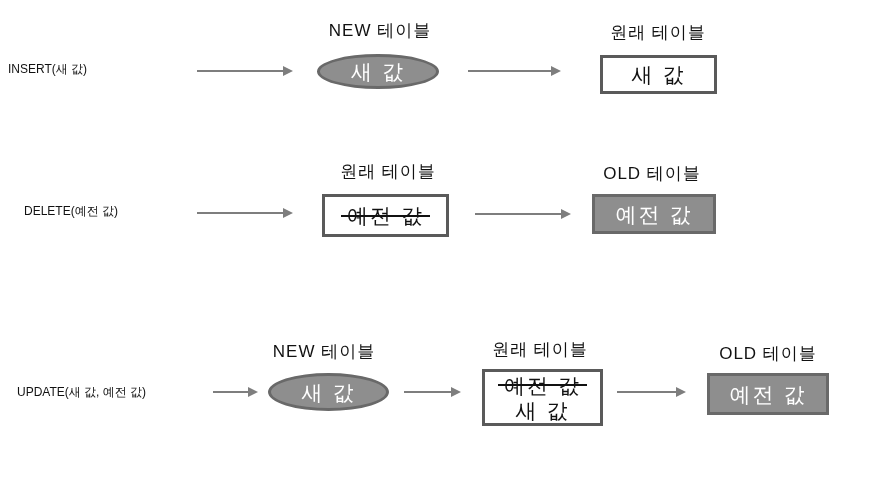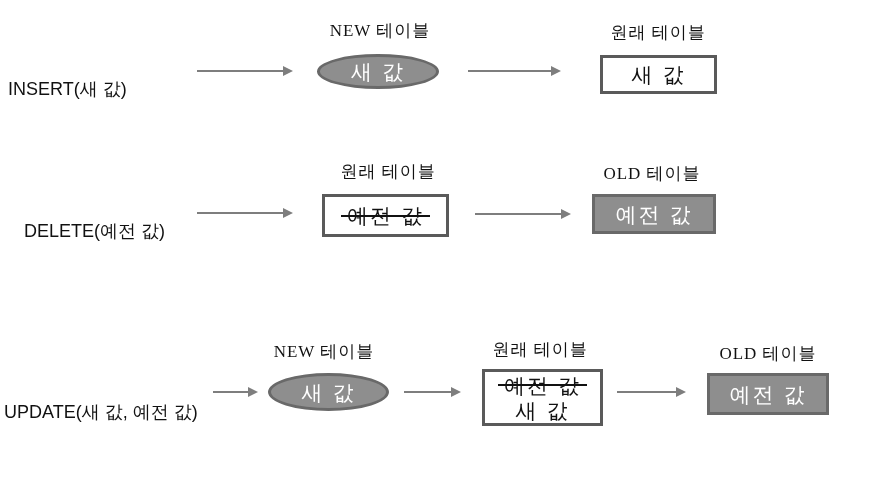--- a/index.html
+++ b/index.html
@@ -7,32 +7,30 @@
     position: relative;
     width: 882px;
     height: 482px;
     background: #ffffff;
     font-family: "Liberation Sans", sans-serif;
     color: var(--text, #111111);
     overflow: hidden;
   }
   .op-label {
     position: absolute;
-    font-size: 18px;
+    font-size: 12px;
     white-space: nowrap;
-    margin-top: 16px;
   }
   .node-title {
     position: absolute;
     width: 170px;
     font-size: 17px;
     text-align: center;
     white-space: nowrap;
     letter-spacing: 1px;
-    font-family: Liberation Serif, serif;
   }
   .arrow {
     position: absolute;
     height: 2px;
     background: var(--arrow, #7e7e7e);
   }
   .arrow::after {
     content: "";
     position: absolute;
     right: -10px;
@@ -116,21 +114,21 @@
       <span class="value-line strike">예전 값</span>
     </div>
     <div class="arrow" style="left:475px; top:213px; width:86px;"></div>
     <div class="node-title" style="left:567px; top:162px;">OLD 테이블</div>
     <div class="table-box gray" style="left:592px; top:194px; width:118px; height:34px;">
       <span class="value-line">예전 값</span>
     </div>
   </div>
 
   <div>
-    <div class="op-label" style="left:4px; top:384px;">UPDATE(새 값, 예전 값)</div>
+    <div class="op-label" style="left:17px; top:384px;">UPDATE(새 값, 예전 값)</div>
     <div class="arrow" style="left:213px; top:391px; width:35px;"></div>
     <div class="node-title" style="left:239px; top:340px;">NEW 테이블</div>
     <div class="ellipse-node" style="left:268px; top:373px; width:115px; height:32px;">
       <span class="value-line">새 값</span>
     </div>
     <div class="arrow" style="left:404px; top:391px; width:47px;"></div>
     <div class="node-title" style="left:455px; top:338px;">원래 테이블</div>
     <div class="table-box white" style="left:482px; top:369px; width:115px; height:51px;">
       <span class="value-line strike">예전 값</span>
       <span class="value-line">새 값</span>

